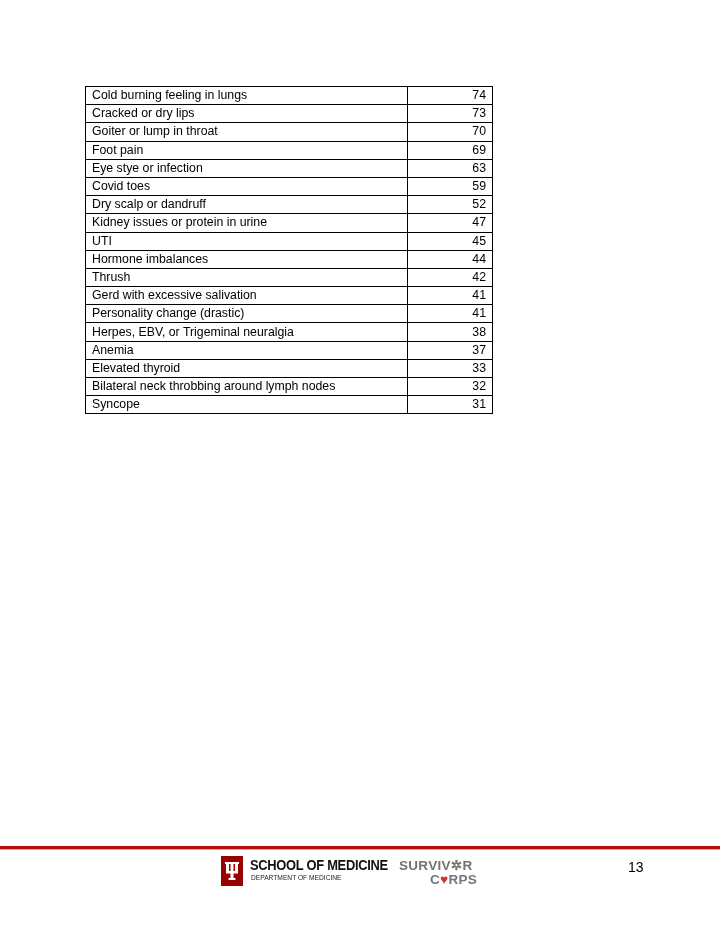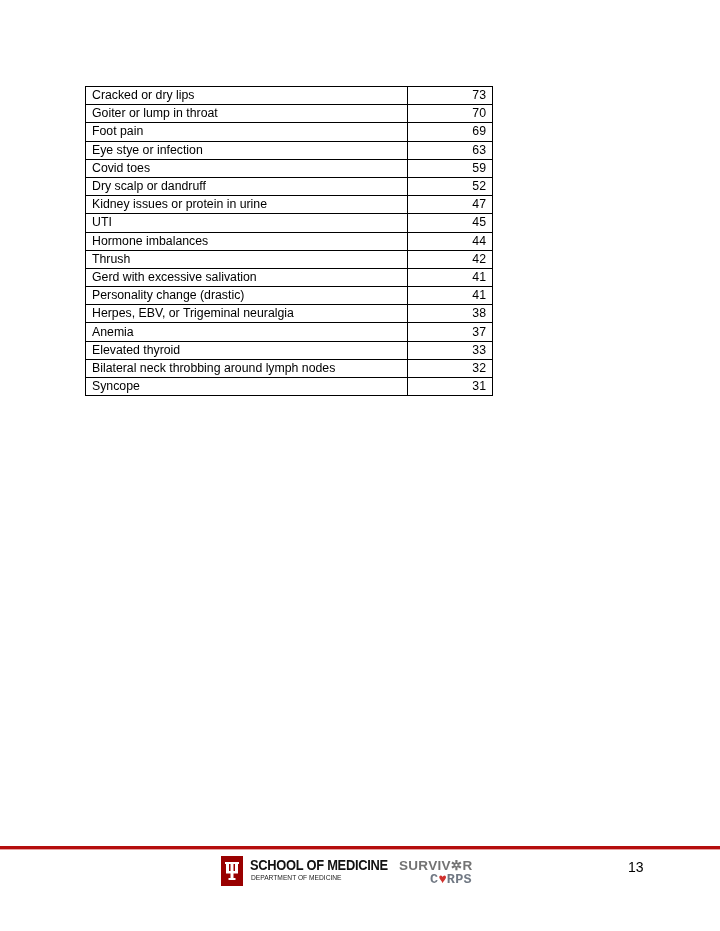--- a/index.html
+++ b/index.html
@@ -25,33 +25,37 @@
   .iu-box { position: absolute; left: 221px; top: 856px; width: 22px; height: 30px; background: #990000; }
   .iu-box svg { display: block; }
 
   .som-title { position: absolute; left: 250px; top: 857px; font-family: "Liberation Sans", sans-serif;
                font-weight: bold; font-size: 14px; letter-spacing: -0.3px; color: #111; transform: scaleX(0.92); transform-origin: left top; white-space: nowrap; }
   .som-sub { position: absolute; left: 251px; top: 874px; font-family: "Liberation Sans", sans-serif;
              font-size: 7px; color: #222; white-space: nowrap; transform: scaleX(0.95); transform-origin: left top; }
 
   .sc-top { position: absolute; left: 399px; top: 857px; font-family: "Liberation Sans", sans-serif; font-weight: bold;
             font-size: 13.5px; color: #737373; letter-spacing: 0.3px; white-space: nowrap; }
-  .sc-bottom { position: absolute; left: 430px; top: 872px; font-family: Liberation Mono, monospace; font-weight: bold;
+  .sc-bottom { position: absolute; left: 430px; top: 872px; font-family: Liberation Sans, sans-serif; font-weight: bold;
                font-size: 13.5px; color: #707883; letter-spacing: 0.3px; white-space: nowrap; }
   .sc-heart { color: #d0312d; }
 
   .page-num { position: absolute; left: 628px; top: 859px; font-family: "Liberation Sans", sans-serif; font-size: 14px; color: #000; }
 </style>
 </head>
 <body>
 
 <div class="page">
 
   <table class="symptoms">
     <tbody id="rows">
+        <tr>
+          <td class="name">Cold burning feeling in lungs</td>
+          <td class="count">74</td>
+        </tr>
         <tr>
           <td class="name">Cracked or dry lips</td>
           <td class="count">73</td>
         </tr>
         <tr>
           <td class="name">Goiter or lump in throat</td>
           <td class="count">70</td>
         </tr>
         <tr>
           <td class="name">Foot pain</td>

